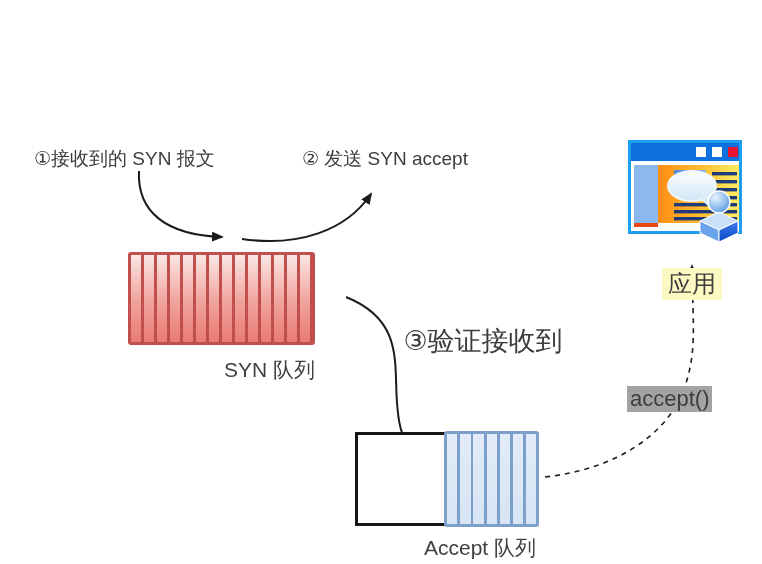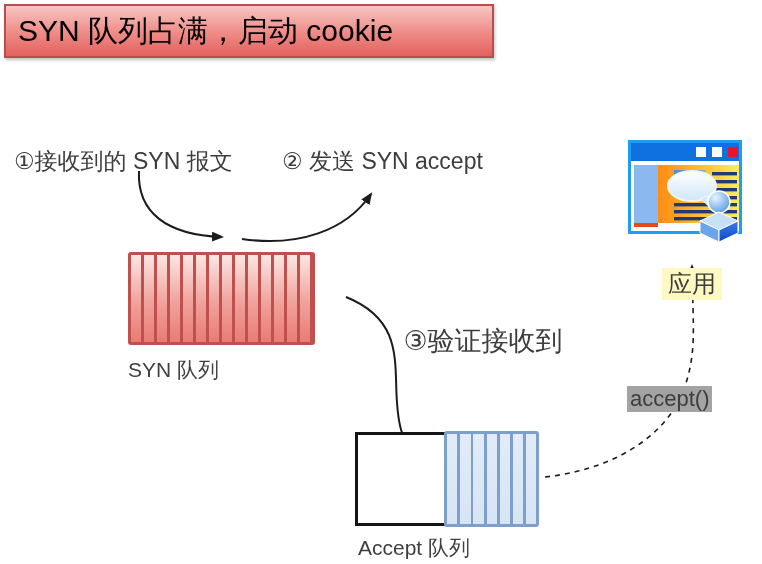--- a/index.html
+++ b/index.html
@@ -12,22 +12,22 @@
   
   #title-banner{
     left:4px;top:4px;width:474px;height:50px;
     background:linear-gradient(180deg,#f7c6c2 0%,#ee8a85 55%,#e2615e 100%);
     border:2px solid #b5504c;
     box-shadow:1px 2px 3px rgba(0,0,0,0.25);
     font-size:30px;line-height:50px;color:#000000;padding-left:12px;
     white-space:nowrap;z-index:3;
   }
 
-  .note{font-size:23px;color:#3d3d3d;white-space:nowrap;z-index:4;}
-  .qlabel{font-size:21px;color:#3f3f3f;text-align:left;z-index:4;}
+  .note{font-size:19px;color:#3d3d3d;white-space:nowrap;z-index:4;margin-left:20px;}
+  .qlabel{font-size:21px;color:#3f3f3f;text-align:right;z-index:4;}
 
   
   #syn-queue{
     left:128px;top:252px;width:181px;height:87px;
     border:3px solid #c0504d;border-radius:3px;
     background-image:
       repeating-linear-gradient(90deg, rgba(0,0,0,0) 0px, rgba(0,0,0,0) 10.4px, #c0504d 10.4px, #c0504d 13px),
       linear-gradient(180deg,#fbe6e4 0%,#f0a29c 55%,#e97b73 100%);
     z-index:2;
   }
@@ -55,21 +55,20 @@
     background:#a3a3a3;padding:0 3px;z-index:4;}
 
   #arrow-layer{left:0;top:0;width:762px;height:564px;z-index:1;pointer-events:none;}
   #app-icon{left:628px;top:139px;z-index:2;}
 </style>
 </head>
 <body>
 
 <div id="canvas">
 
-  <div id="title-banner" class="abs">SYN 队列占满，启动 cookie</div>
 
   <div class="abs note" style="left:14px;top:146px;">①接收到的 SYN 报文</div>
   <div class="abs note" style="left:282px;top:146px;">② 发送 SYN accept</div>
 
   <div id="syn-queue" class="abs"></div>
   <div class="abs qlabel" style="left:128px;top:356px;width:187px;">SYN 队列</div>
 
   <div id="step3-note" class="abs">
     <div>③验证接收到</div>
   </div>

